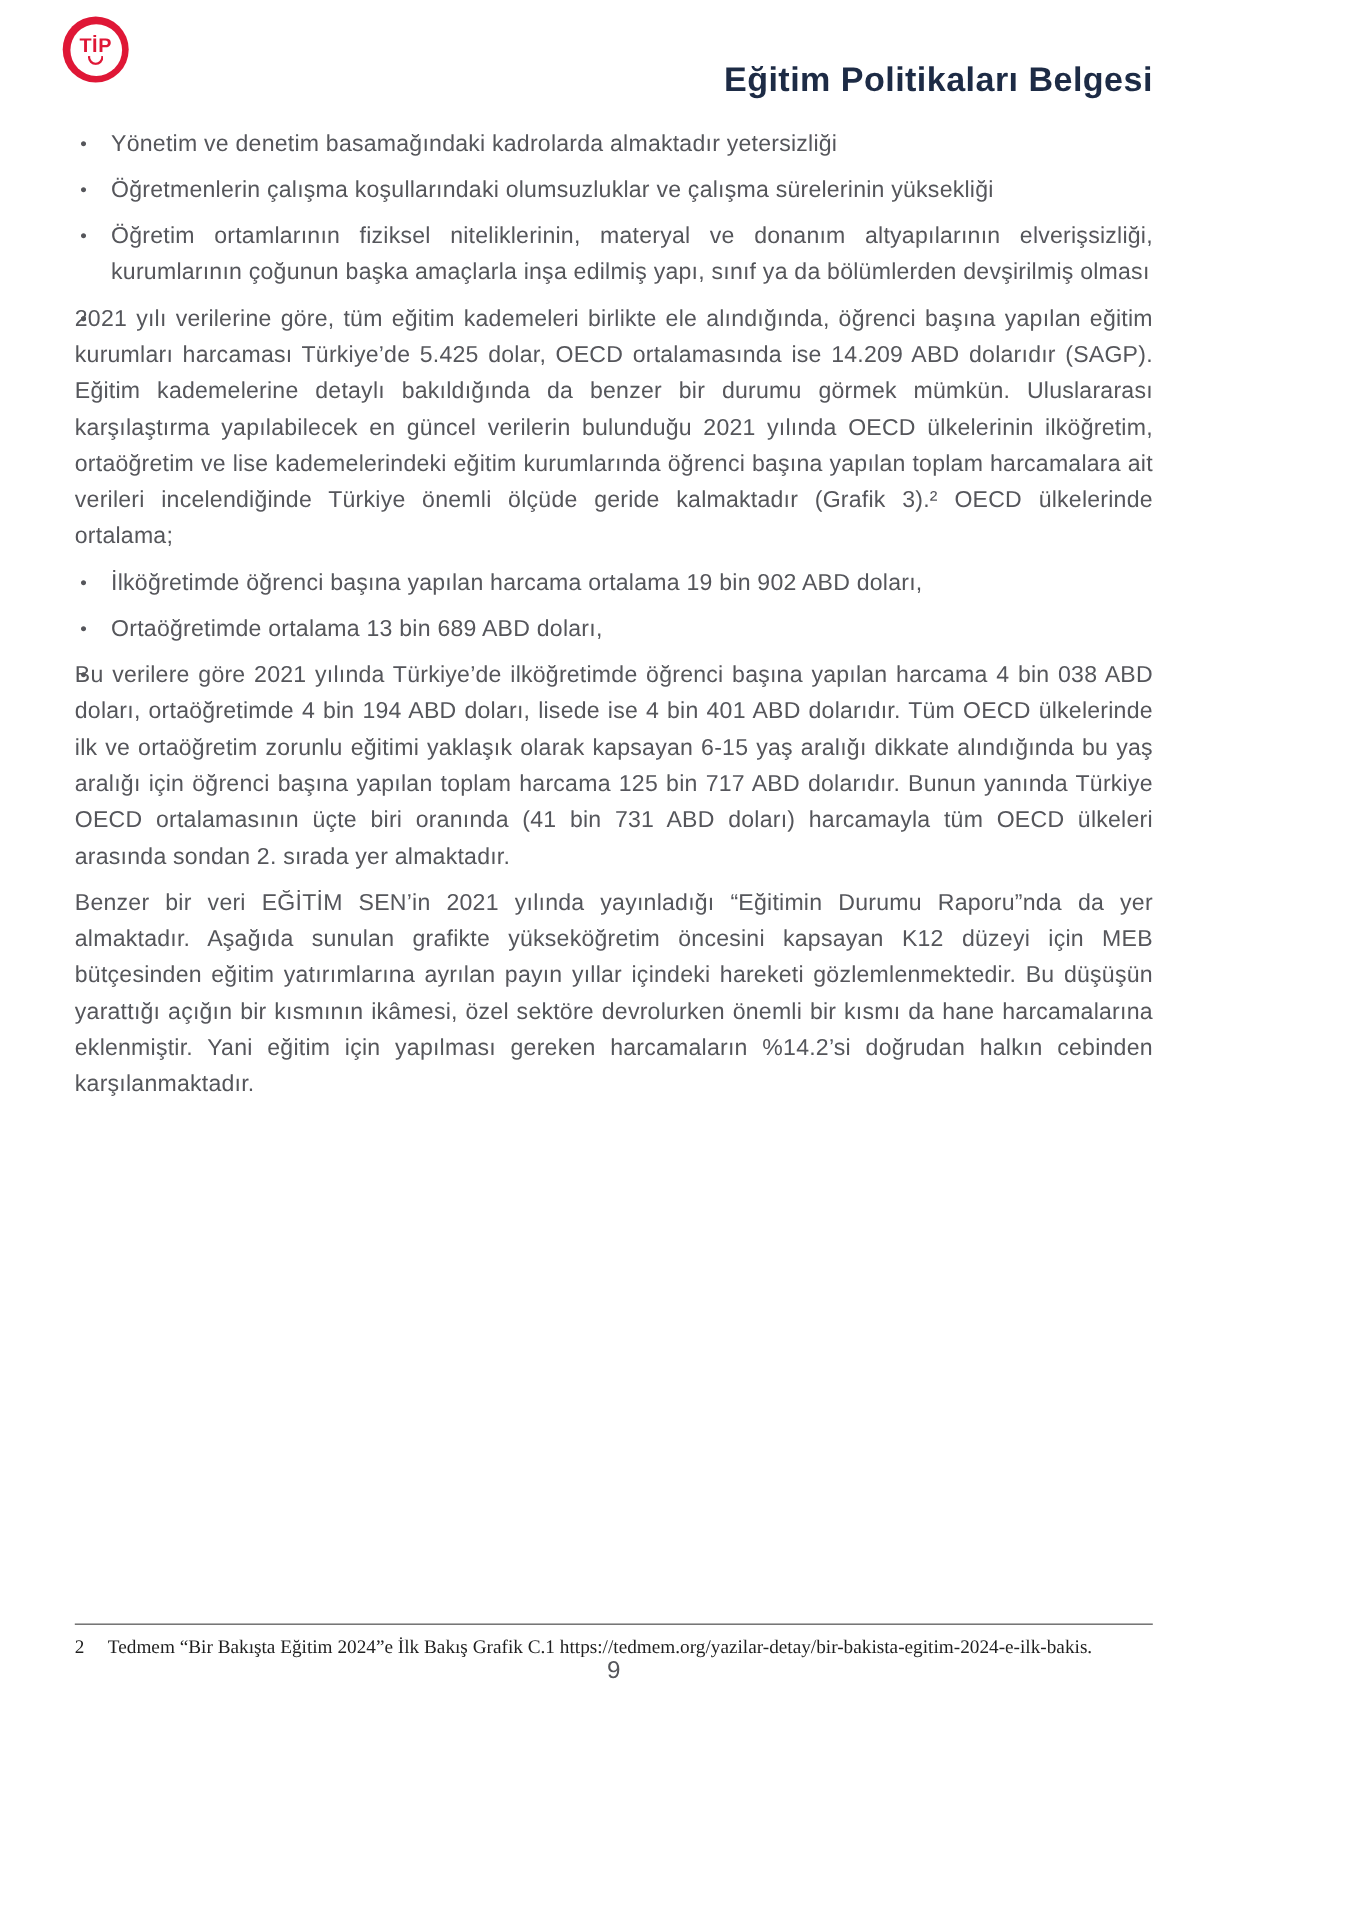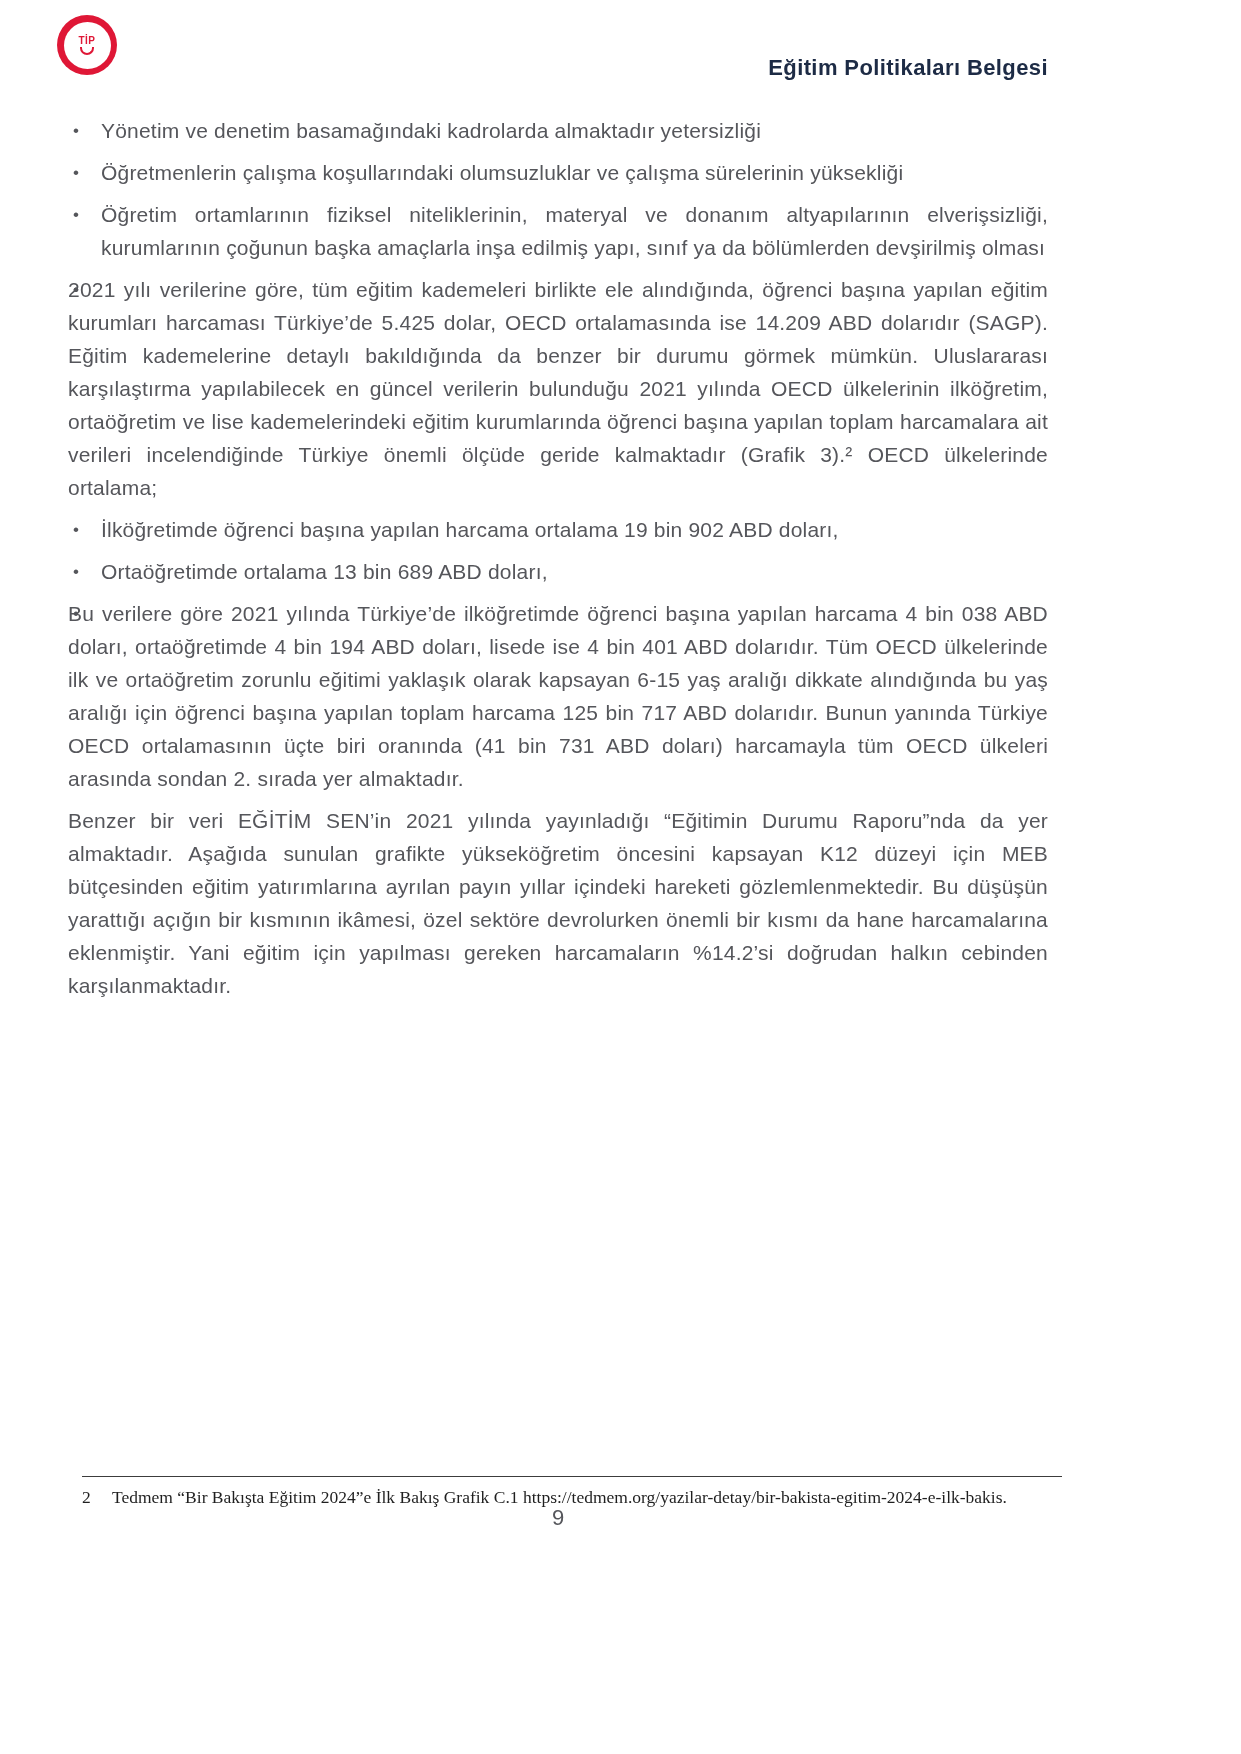--- a/index.html
+++ b/index.html
@@ -22,35 +22,35 @@
     display: flex; align-items: center; justify-content: center;
     box-sizing: border-box;
   }
   .logo-inner {
     width: 47px; height: 47px; border-radius: 50%;
     background: #ffffff;
     display: flex; flex-direction: column; align-items: center; justify-content: center;
     gap: 1px;
   }
   .logo-text {
-    color: #df1736; font-weight: 700; font-size: 10px; letter-spacing: 0.5px;
+    color: #df1736; font-weight: 700; font-size: 18px; letter-spacing: 0.5px;
     line-height: 1;
   }
   .logo-gear {
     width: 14px; height: 8px;
     border: 2px solid #df1736;
     border-top: none;
     border-radius: 0 0 10px 10px;
     box-sizing: border-box;
   }
   .header-title {
     position: absolute;
     top: 55px;
     right: 193px;
-    font-size: 22px;
+    font-size: 31px;
     font-weight: 700;
     letter-spacing: 0.4px;
     color: #1d2b45;
     text-align: right;
   }
 
   
   .content {
     position: absolute;
     top: 114px;
@@ -77,21 +77,21 @@
     top: 0;
     font-size: 17px;
   }
   .content p {
     margin: 9px 0 9px 0;
   }
 
   
   .footnote {
     position: absolute;
-    left: 82px;
+    left: 68px;
     top: 1476px;
     width: 980px;
   }
   .footnote-rule {
     border-top: 1.5px solid #3c3c3c;
     width: 100%;
     margin-bottom: 8px;
   }
   .footnote-text {
     font-family: "Liberation Serif", serif;

